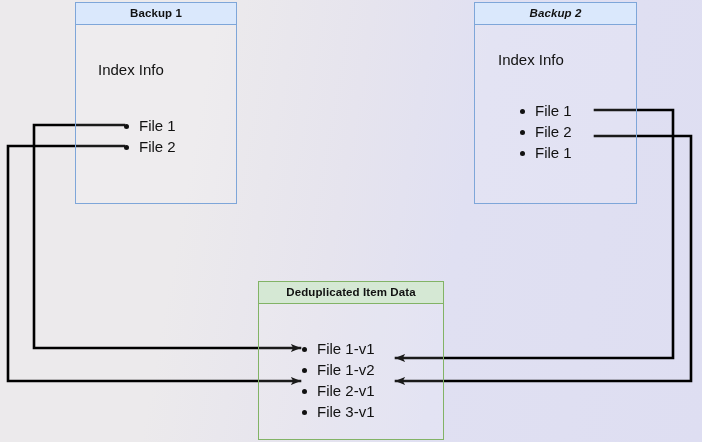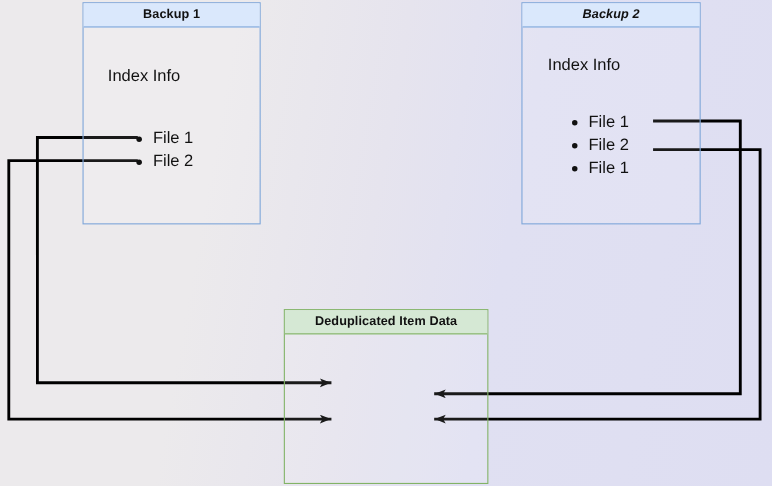--- a/index.html
+++ b/index.html
@@ -113,14 +113,20 @@
   <div class="label-center" style="left:498px;top:51px;">Index Info</div>
   <ul class="bullets" style="left:518px;top:100px;">
     <li>File 1</li>
     <li>File 2</li>
     <li>File 1</li>
   </ul>
 
   <div class="box box-green" style="left:258px;top:281px;width:186px;height:159px;">
     <div class="box-hdr">Deduplicated Item Data</div>
   </div>
+  <ul class="bullets" style="left:300px;top:338px;">
+    <li>File 1-v1</li>
+    <li>File 1-v2</li>
+    <li>File 2-v1</li>
+    <li>File 3-v1</li>
+  </ul>
 
 </div>
 
 </body></html>

